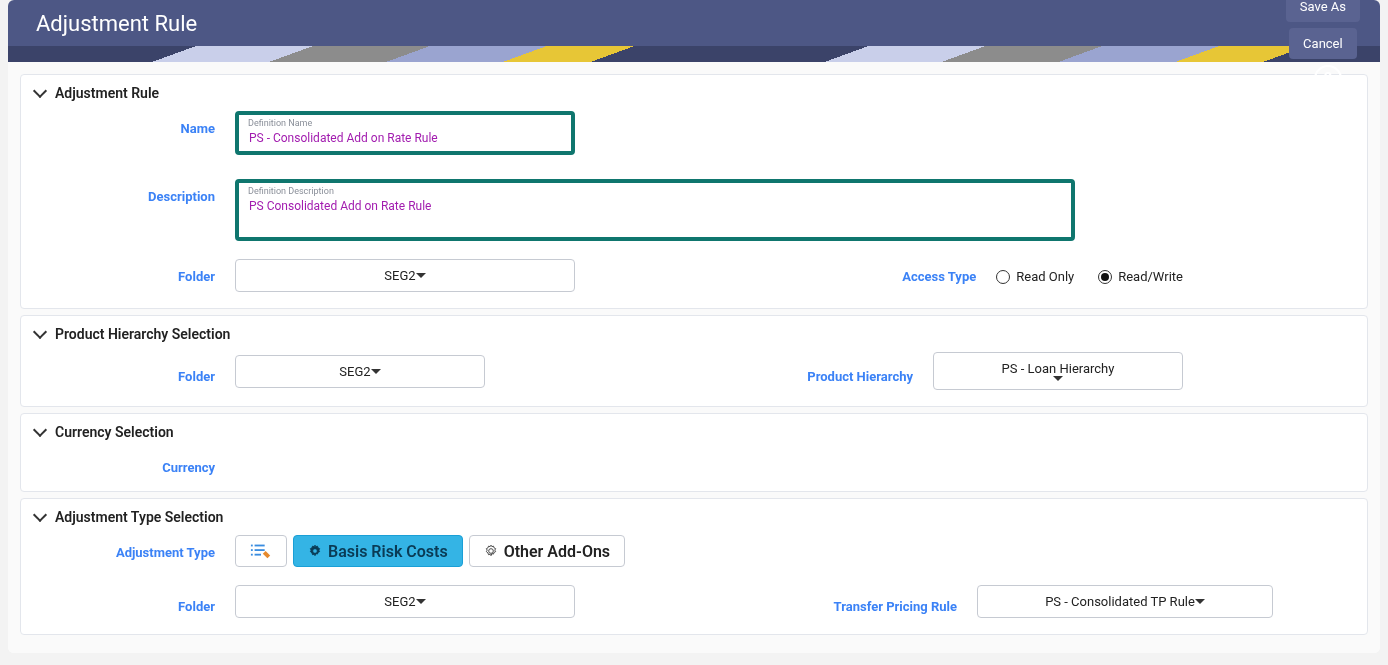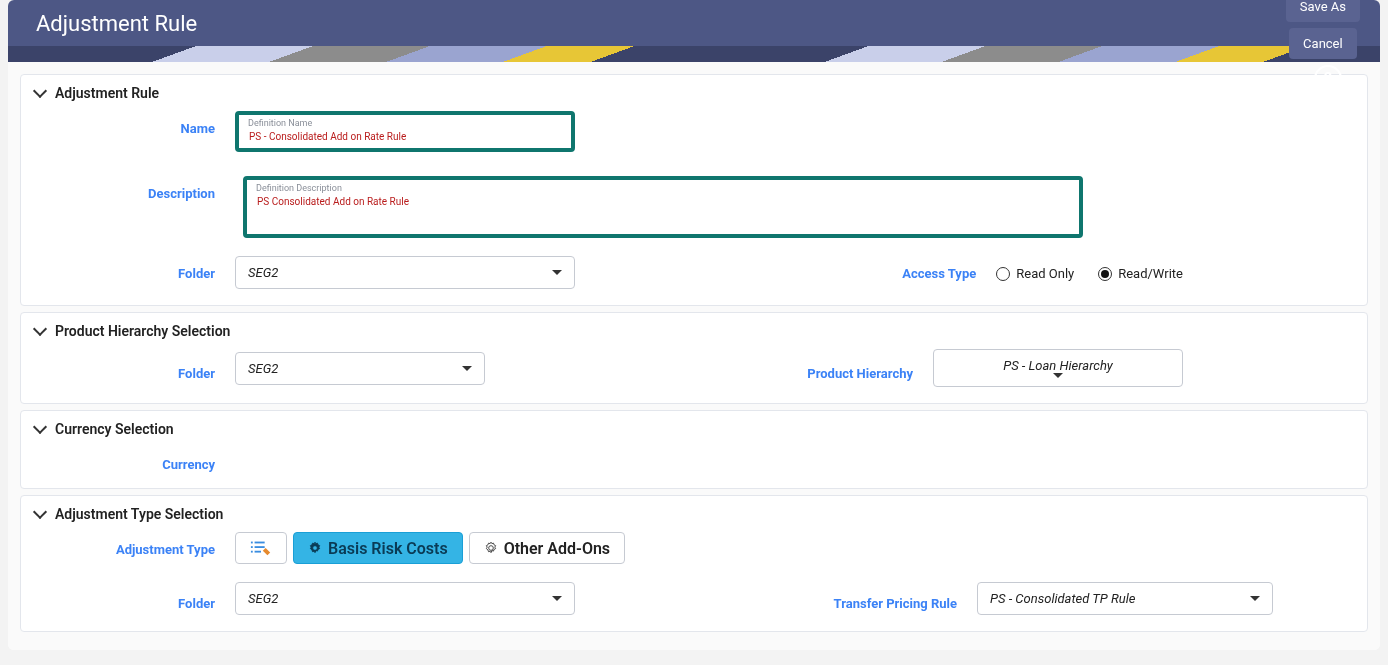--- a/index.html
+++ b/index.html
@@ -116,42 +116,41 @@
     position: absolute;
     top: 3px; left: 9px;
     font-size: 9px;
     color: #8a8f99;
   }
   .text-input input,
   .text-input .fake-inp {
     border: none;
     background: transparent;
     padding: 16px 10px 6px 10px;
-    font-size: 10px;
-    color: #b91c1c;
+    font-size: 12px;
+    color: #a21caf;
     width: 100%;
     outline: none;
   }
   .desc-input {
     width: 840px;
     height: 62px;
     position: relative;
   }
   .select {
     border: 1px solid #c6cad2;
     border-radius: 4px;
     background: #fff;
     display: flex;
     align-items: center;
-    justify-content: space-between;
+    justify-content: center;
     padding: 8px 12px;
     font-size: 13px;
     color: #222;
     cursor: pointer;
-    font-style: italic;
   }
   .caret {
     width: 0; height: 0;
     border-left: 5px solid transparent;
     border-right: 5px solid transparent;
     border-top: 5px solid #333;
   }
   .radio-group {
     display: flex;
     align-items: center;
@@ -241,21 +240,21 @@
       </div>
 
       <div class="form-row">
         <div class="label">Name</div>
         <div class="text-input" style="width:340px;">
           <span class="float-lbl">Definition Name</span>
           <input type="text" value="PS - Consolidated Add on Rate Rule" style="">
         </div>
       </div>
 
-      <div class="form-row" style="margin-top:24px;gap:8px;">
+      <div class="form-row" style="margin-top:24px;">
         <div class="label">Description</div>
         <div class="text-input desc-input">
           <span class="float-lbl">Definition Description</span>
           <input type="text" value="PS Consolidated Add on Rate Rule" style="">
         </div>
       </div>
 
       <div class="form-row" style="margin-top:18px;">
         <div class="label">Folder</div>
         <div class="select" style="width:340px;">

